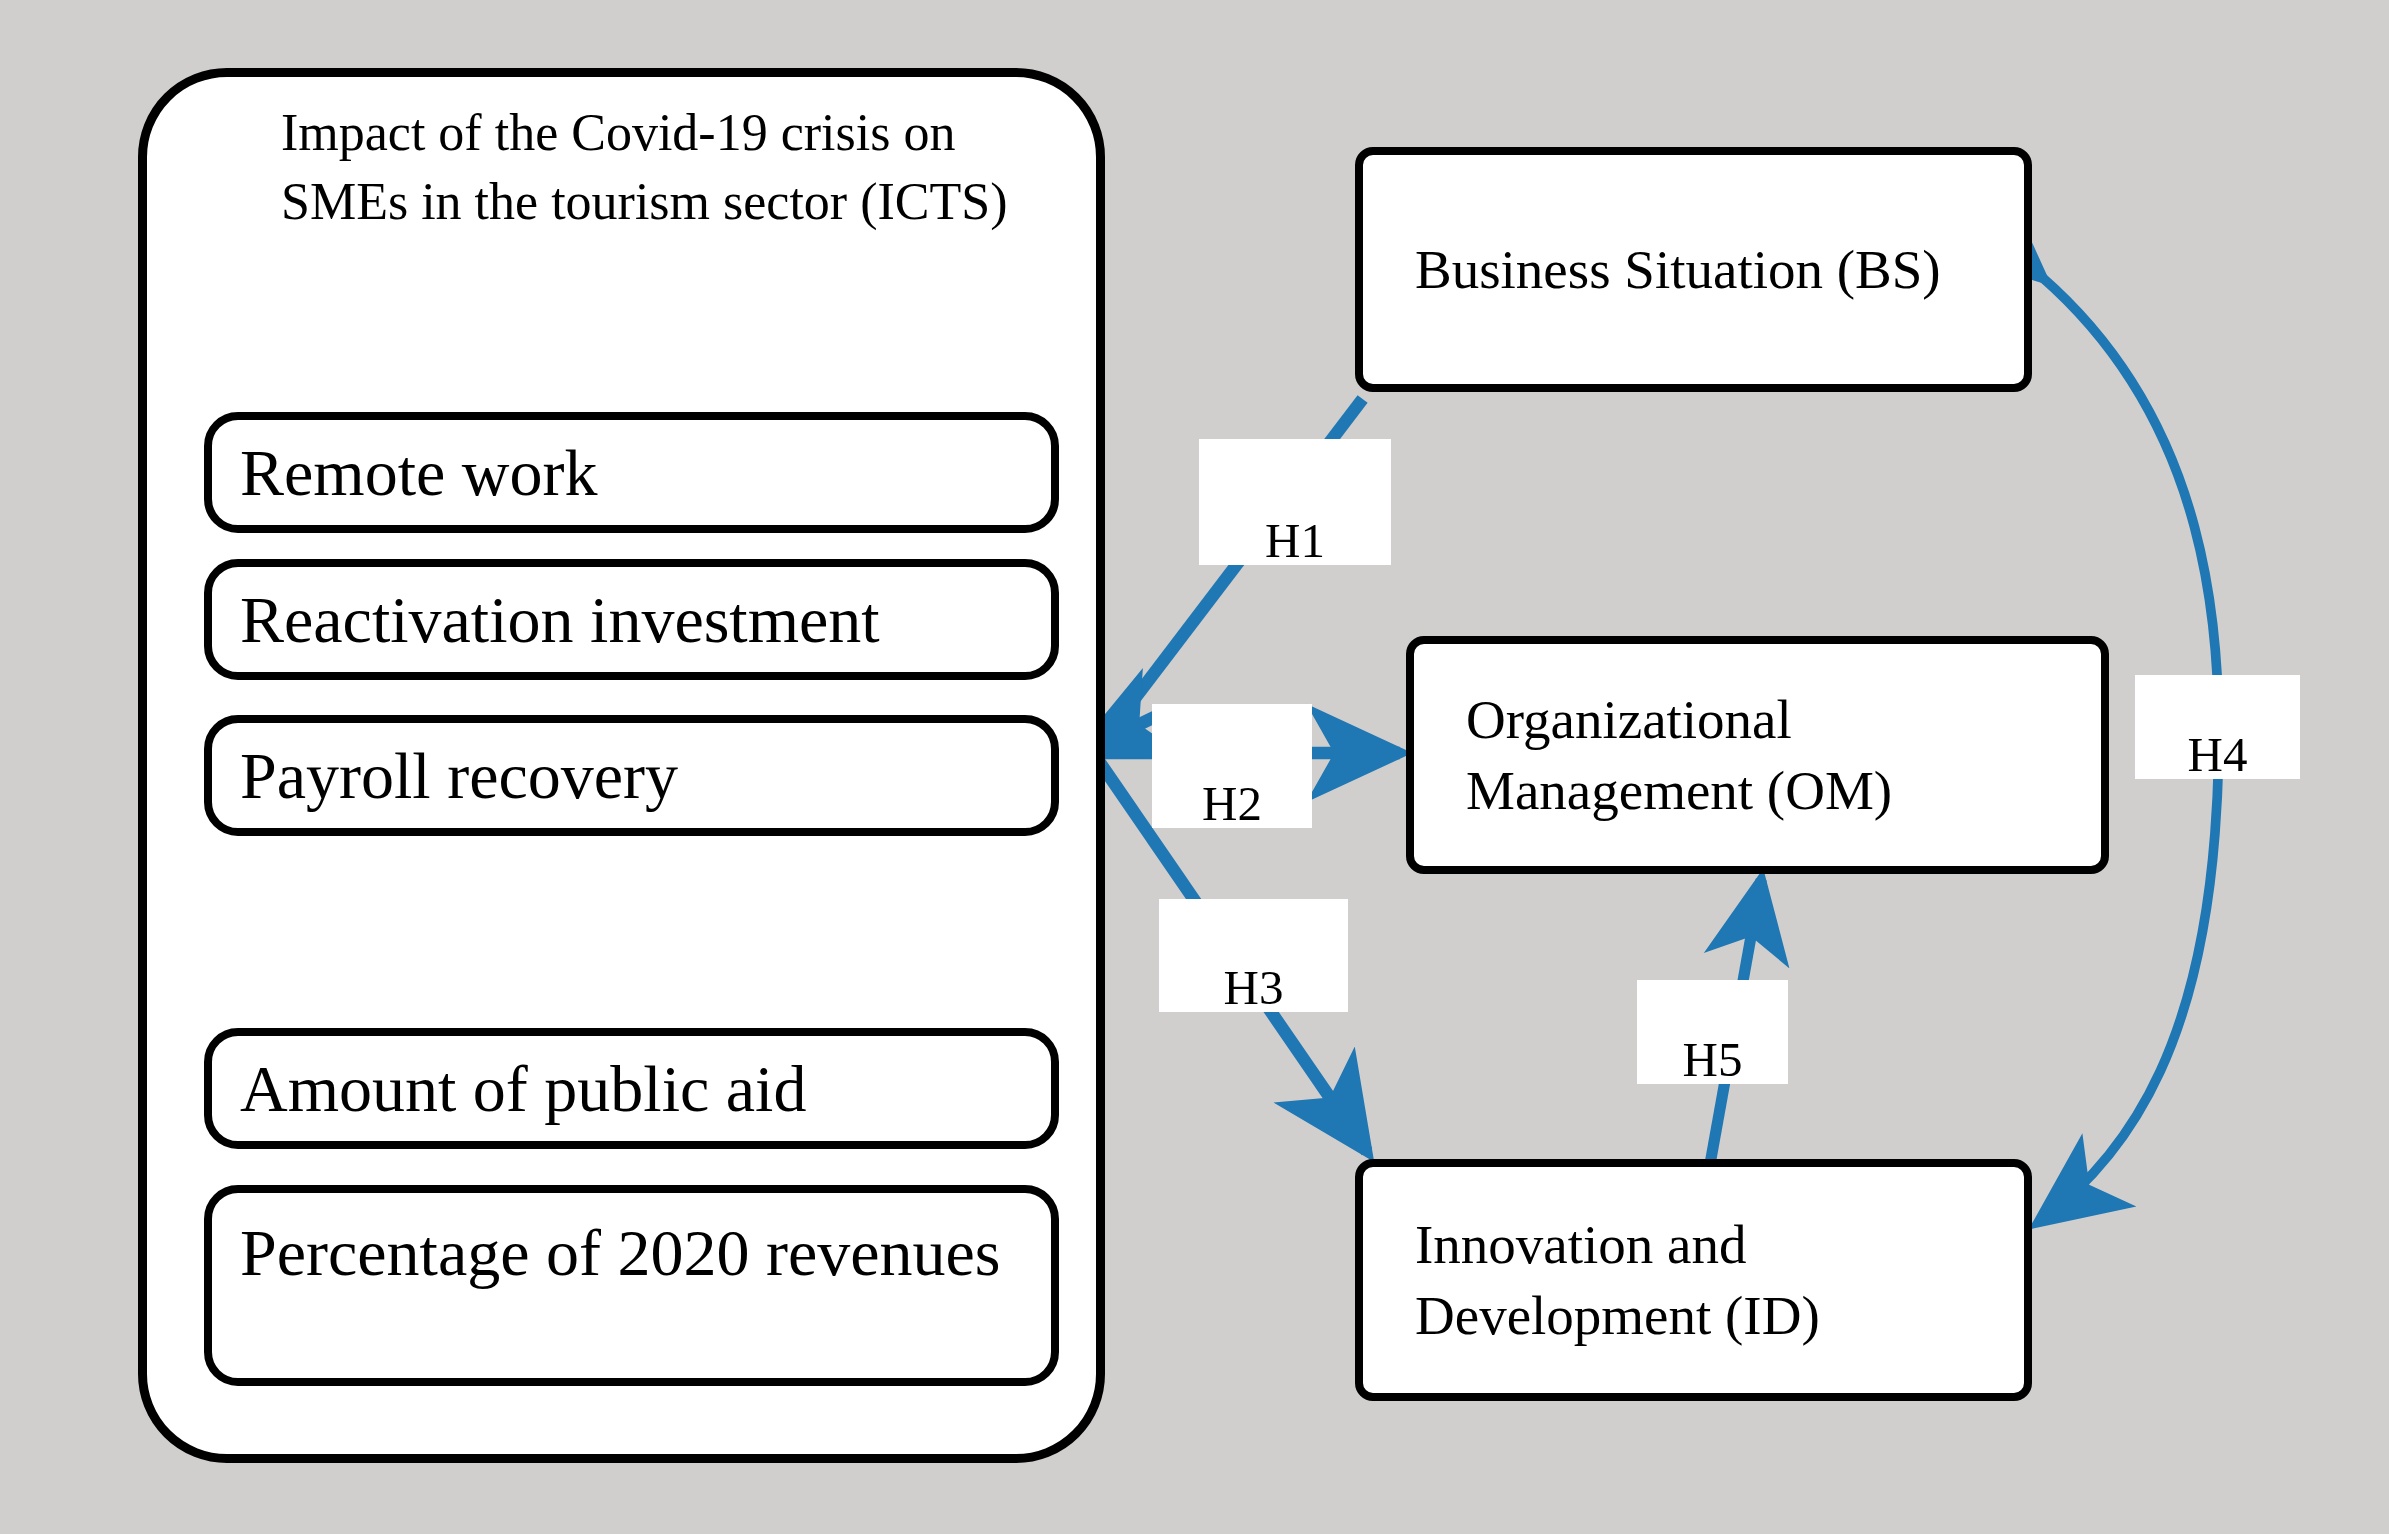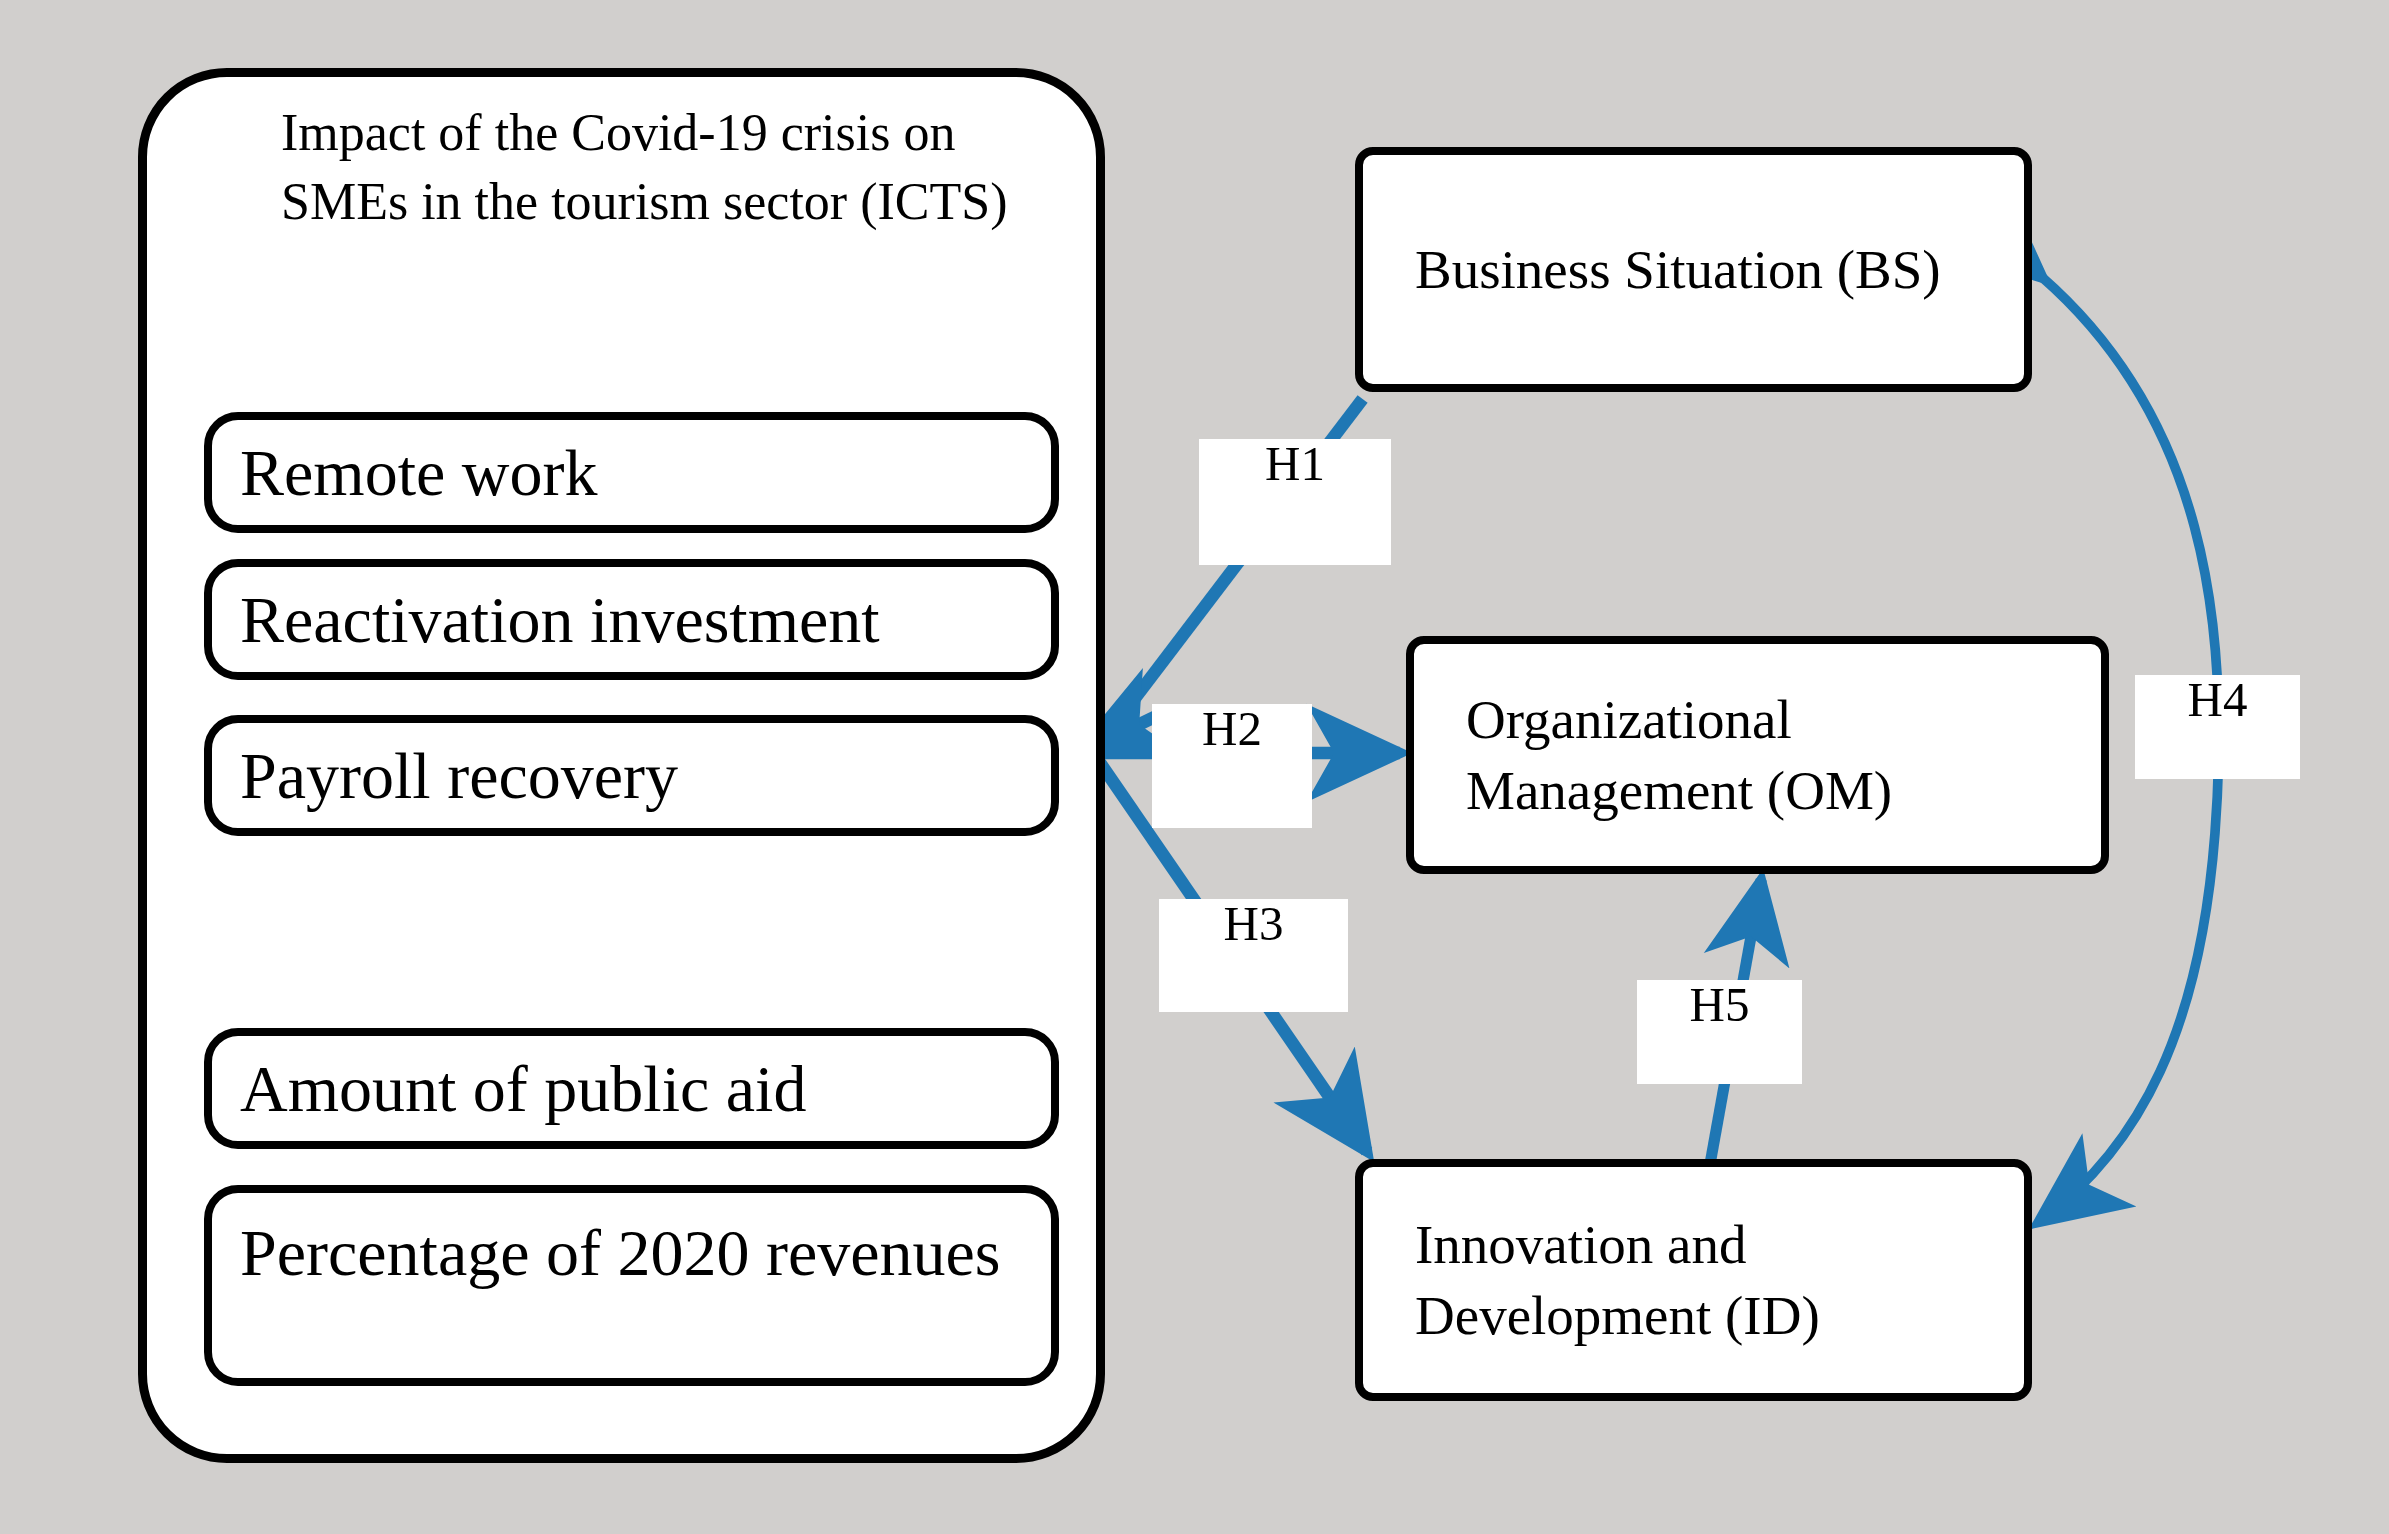--- a/index.html
+++ b/index.html
@@ -110,32 +110,32 @@
     font-size: 55px;
     line-height: 1.30;
     color: #000;
   }
 
   
   .hyp {
     position: absolute;
     background: #ffffff;
     display: flex;
-    align-items: flex-start;
+    align-items: flex-end;
     justify-content: center;
     font-size: 49px;
     color: #000;
     z-index: 7;
     line-height: 1;
   }
   #hyp-h1 { left: 1199px; top: 439px;  width: 192px; height: 126px; }
   #hyp-h2 { left: 1152px; top: 704px;  width: 160px; height: 124px; }
   #hyp-h3 { left: 1159px; top: 899px; width: 189px; height: 113px; }
   #hyp-h4 { left: 2135px; top: 675px;  width: 165px; height: 104px; }
-  #hyp-h5 { left: 1637px; top: 980px; width: 165px; height: 104px; }
+  #hyp-h5 { left: 1637px; top: 980px; width: 151px; height: 104px; }
 
   
   #arrows {
     position: absolute;
     left: 0;
     top: 0;
     width: 2389px;
     height: 1535px;
     z-index: 2;
     pointer-events: none;

